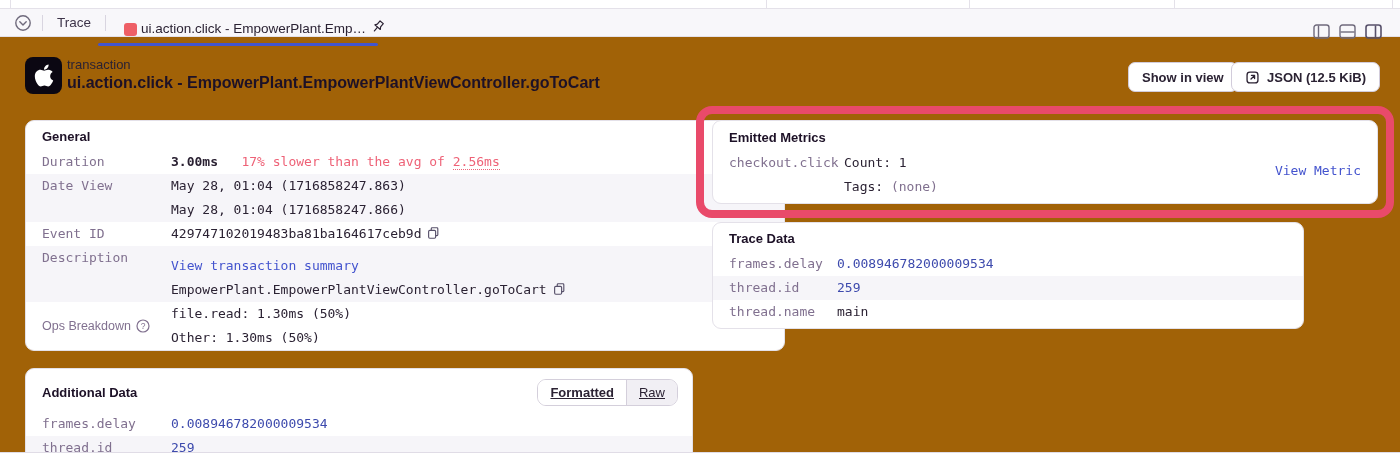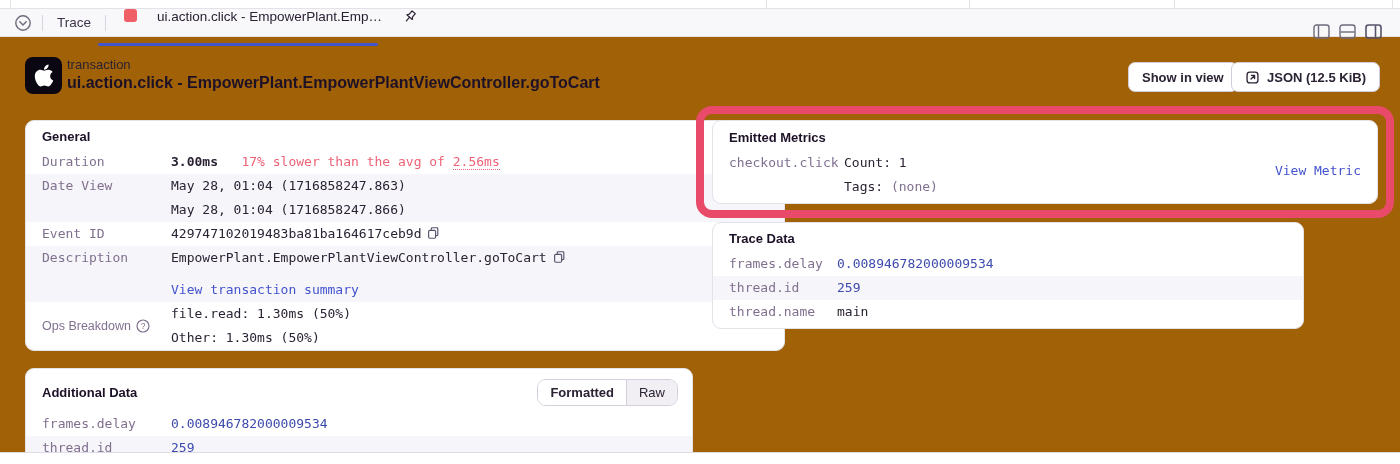--- a/index.html
+++ b/index.html
@@ -10,21 +10,21 @@
   .mono{font-family:"DejaVu Sans Mono","Liberation Mono",monospace;}
   
   .top-sliver{position:absolute;left:0;top:0;width:1400px;height:8px;background:#fff;}
   .sliver-tick{position:absolute;top:0;width:1px;height:8px;background:#e4e1e9;}
   
   .tabbar{position:absolute;left:0;top:8px;width:1400px;height:29px;background:#f8f7fa;
     border-top:1px solid #e4e1e9;border-bottom:1px solid #e4e1e9;box-sizing:border-box;}
   .tabbar-inner{display:flex;align-items:center;height:100%;padding-left:14px;}
   .tab-divider{width:1px;height:16px;background:#d9d5e0;margin:0 10px;}
   .trace-label{font-size:13.5px;color:#3d3449;padding:0 4px;}
-  .active-tab{display:flex;align-items:flex-start;gap:20px;padding:0 8px;height:100%;position:relative;}
+  .active-tab{display:flex;align-items:flex-end;gap:4px;padding:0 8px;height:100%;position:relative;}
   .tab-square{width:13px;height:13px;border-radius:3px;background:#ee5f66;}
   .active-tab-label{font-size:13.5px;color:#2b2233;}
   .tab-underline{position:absolute;left:98px;top:34px;width:280px;height:3px;background:#4155cf;border-radius:2px;}
   .layout-icons{position:absolute;right:18px;top:8px;height:29px;display:flex;align-items:center;gap:9px;}
   .icon-btn{display:flex;align-items:center;justify-content:center;cursor:pointer;}
   
   .apple-tile{position:absolute;left:25px;top:57px;width:37px;height:37px;background:#0b0712;
     border-radius:8px;display:flex;align-items:center;justify-content:center;}
   .event-type{position:absolute;left:67px;top:57px;font-size:13px;color:#2b2233;}
   .page-title{position:absolute;left:67px;top:74px;font-size:16px;font-weight:700;color:#1d1127;}
@@ -53,21 +53,21 @@
   
   .annotation{position:absolute;left:696px;top:106px;width:698px;height:112px;box-sizing:border-box;
     border:8px solid #e94a6a;border-radius:16px;pointer-events:none;z-index:5;}
   .metrics-row{display:flex;align-items:flex-start;padding:0 16px;position:relative;}
   .metrics-key{width:115px;flex:none;color:#80708f;font-size:13px;line-height:24px;}
   .metrics-lines{font-size:13px;line-height:24px;color:#2b2233;}
   .muted{color:#80708f;}
   .view-metric{position:absolute;right:16px;top:8px;font-size:13px;line-height:24px;text-align:right;}
   
   .segmented{position:absolute;right:14px;top:10px;display:flex;border:1px solid #d4cfdb;
-    border-radius:9px;overflow:hidden;font-size:13px;cursor:pointer;}
+    border-radius:9px;overflow:hidden;font-size:13px;cursor:pointer;text-decoration:underline;}
   .seg{padding:5px 12px;background:#f1eff4;color:#2b2233;}
   .seg.active{background:#fff;font-weight:700;border-right:1px solid #d4cfdb;}
   
   .bottom-strip{position:absolute;left:0;top:452px;width:1400px;height:12px;background:#fff;
     border-top:1px solid #e0dce6;}
   svg{display:block;}
 </style>
 </head>
 <body>
 
@@ -170,27 +170,27 @@
       <div class="kv-val mono">
         <span>429747102019483ba81ba164617ceb9d</span><span class="copy-icon"><svg width="14" height="14" viewBox="0 0 16 16" fill="none" stroke="#57506a" stroke-width="1.3">
               <rect x="3" y="5" width="8" height="9" rx="1.4"></rect>
               <path d="M6 5V3a1 1 0 0 1 1-1h5.5a1 1 0 0 1 1 1v7a1 1 0 0 1-1 1H11"></path>
             </svg></span>
       </div>
     </div>
     <div class="kv-row alt" style="height:56px">
       <div class="kv-key g-key mono">Description</div>
       <div class="kv-val mono">
+        <div style="margin-top:8px"><span class="link">View transaction summary</span></div>
         <div>
           <span>EmpowerPlant.EmpowerPlantViewController.goToCart</span><span class="copy-icon"><svg width="14" height="14" viewBox="0 0 16 16" fill="none" stroke="#57506a" stroke-width="1.3">
                 <rect x="3" y="5" width="8" height="9" rx="1.4"></rect>
                 <path d="M6 5V3a1 1 0 0 1 1-1h5.5a1 1 0 0 1 1 1v7a1 1 0 0 1-1 1H11"></path>
               </svg></span>
         </div>
-        <div style="margin-top:8px"><span class="link">View transaction summary</span></div>
       </div>
     </div>
     <div class="kv-row" style="height:48px;align-items:center;">
       <div class="kv-key g-key sans-key" style="font-size:12.5px">
         <span>Ops Breakdown</span><span class="help-icon"><svg width="14" height="14" viewBox="0 0 14 14" fill="none">
               <circle cx="7" cy="7" r="6" stroke="#80708f" stroke-width="1.2"></circle>
               <text x="7" y="10" font-size="8.5" fill="#80708f" text-anchor="middle" font-family="Liberation Sans,sans-serif">?</text>
             </svg></span>
       </div>
       <div class="kv-val mono">

